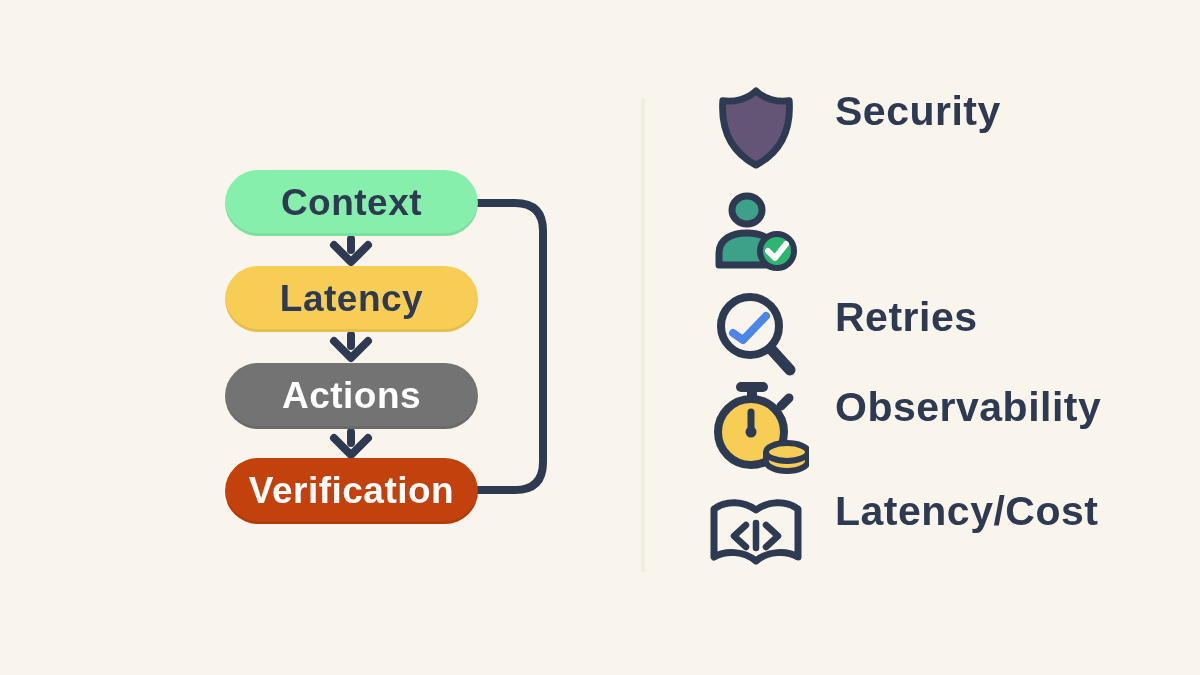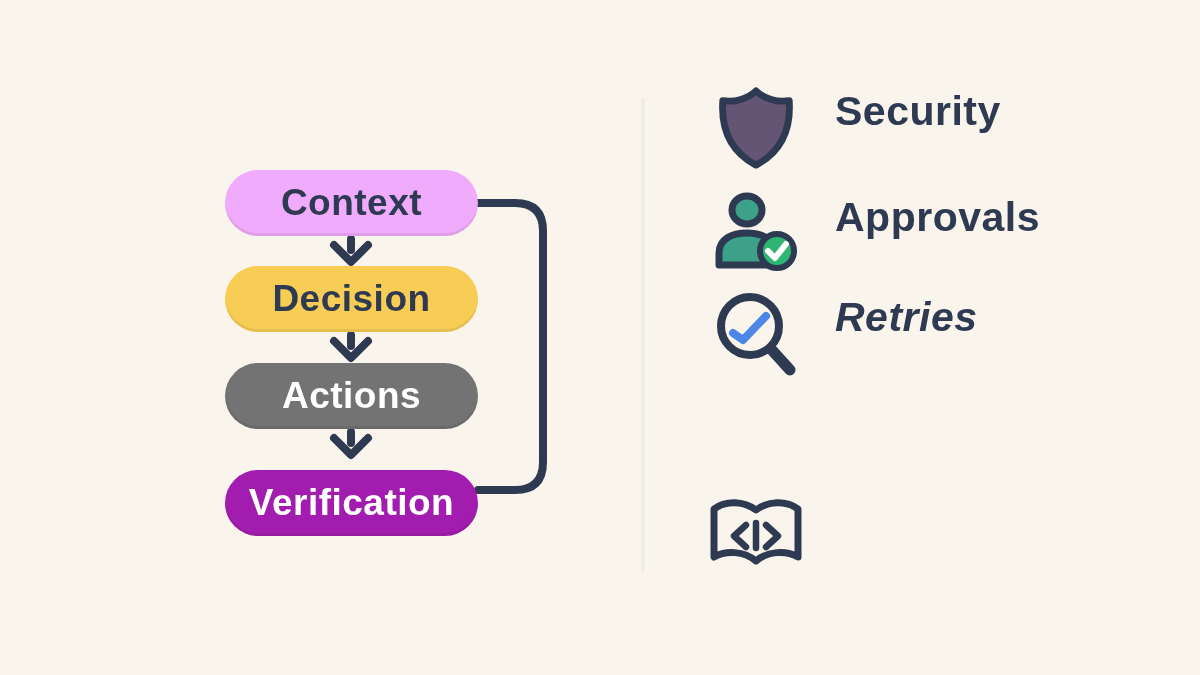--- a/index.html
+++ b/index.html
@@ -29,21 +29,21 @@
   
   .divider{
     position:absolute;left:641px;top:98px;width:4px;height:474px;
     background:var(--divider,#efeee2);border-radius:2px;
   }
 
   
   .legend-row{position:absolute;left:703px;display:flex;}
   .row-0{top:84px;height:88px;}
   .row-1{top:190px;height:84px;}
-  .row-2{top:290px;height:86px;font-style:italic;}
+  .row-2{top:290px;height:86px;}
   .row-3{top:380px;height:94px;}
   .row-4{top:484px;height:112px;}
   .icon-box{width:106px;display:flex;align-items:center;justify-content:center;flex:0 0 106px;}
   .legend-label{
     margin-left:26px;color:var(--ink,#2e3a52);
     font-size:41px;font-weight:bold;letter-spacing:.5px;line-height:1.32;
     white-space:nowrap;
   }
   .icon-magnifier{margin-top:6px;}
   .icon-book{margin-top:-12px;}
@@ -74,30 +74,30 @@
     <g class="s-ink f-none" stroke-width="8" stroke-linecap="round" stroke-linejoin="round">
       <path d="M161 185 V196"></path>
         <path d="M144 191 L161 208 L178 191"></path>
     </g>
     <g class="s-ink f-none" stroke-width="8" stroke-linecap="round" stroke-linejoin="round">
       <path d="M161 282 V293"></path>
         <path d="M144 288 L161 305 L178 288"></path>
     </g>
   </svg>
 
-  <div class="pill pill-0" style="background: #f0abfc; color: rgb(46, 58, 82);">
+  <div class="pill pill-0" style="background: #86efac; color: rgb(46, 58, 82);">
     <span>Context</span>
   </div>
   <div class="pill pill-1" style="background: rgb(248, 205, 85); color: rgb(46, 58, 82);">
-    <span>Decision</span>
+    <span>Latency</span>
   </div>
   <div class="pill pill-2" style="background: #737373; color: rgb(255, 255, 255);">
     <span>Actions</span>
   </div>
-  <div class="pill pill-3" style="background: #a21caf; color: rgb(255, 255, 255); margin-top: 12px;">
+  <div class="pill pill-3" style="background: #c2410c; color: rgb(255, 255, 255);">
     <span>Verification</span>
   </div>
 
   <div class="divider"></div>
 
   <div class="legend-row row-0">
     <div class="icon-box">
       <svg width="88" height="84" viewBox="0 0 88 86">
         <path class="f-shield s-ink" stroke-width="7" stroke-linejoin="round" d="M44 5 C52 13 66 17 78 15 C80 44 70 67 44 81 C18 67 8 44 10 15 C22 17 36 13 44 5 Z"></path>
       </svg>
@@ -107,41 +107,56 @@
 
   <div class="legend-row row-1">
     <div class="icon-box">
       <svg width="98" height="82" viewBox="0 0 98 82">
         <ellipse class="f-person s-ink" stroke-width="7" cx="40" cy="19" rx="15" ry="14"></ellipse>
         <path class="f-person s-ink" stroke-width="7" stroke-linejoin="round" d="M12 74 V62 C12 48 25 42 40 42 C55 42 68 48 68 62 V74 Z"></path>
         <circle class="f-badge s-ink" stroke-width="6" cx="70" cy="60" r="17"></circle>
         <path class="f-none s-check" stroke-width="6" stroke-linecap="round" stroke-linejoin="round" d="M61 60 L68 67 L79 53"></path>
       </svg>
     </div>
-    <div class="legend-label">Approvals</div>
   </div>
 
   <div class="legend-row row-2">
     <div class="icon-box">
       <svg class="icon-magnifier" width="92" height="96" viewBox="0 0 92 96">
         <circle class="f-none s-ink" stroke-width="8" cx="40" cy="38" r="29"></circle>
         <path class="f-none s-ink" stroke-width="11" stroke-linecap="round" d="M61 61 L80 82"></path>
         <path class="f-none s-trend" stroke-width="8" stroke-linecap="round" stroke-linejoin="round" d="M23 45 L33 52 L56 28"></path>
       </svg>
     </div>
     <div class="legend-label">Retries</div>
   </div>
 
+  <div class="legend-row row-3">
+    <div class="icon-box">
+      <svg width="106" height="94" viewBox="0 0 106 94">
+        <path class="f-none s-ink" stroke-width="10" stroke-linecap="round" d="M38 7 H60"></path>
+        <path class="f-none s-ink" stroke-width="10" d="M49 9 V18"></path>
+        <path class="f-none s-ink" stroke-width="9" stroke-linecap="round" d="M78 26 L86 18"></path>
+        <circle class="f-watch s-ink" stroke-width="8" cx="48" cy="52" r="33"></circle>
+        <path class="f-none s-ink" stroke-width="7" stroke-linecap="round" d="M48 52 V32"></path>
+        <circle class="f-ink" cx="48" cy="52" r="5.5"></circle>
+        <path class="f-coin s-ink" stroke-width="6" d="M63 72 V81 C63 86.5 72.4 91 84 91 C95.6 91 105 86.5 105 81 V72"></path>
+        <ellipse class="f-coin s-ink" stroke-width="6" cx="84" cy="72" rx="21" ry="9"></ellipse>
+      </svg>
+    </div>
+    <div class="legend-label">Observability</div>
+  </div>
 
   <div class="legend-row row-4">
     <div class="icon-box">
       <svg class="icon-book" width="96" height="78" viewBox="0 0 96 78">
         <path class="f-none s-ink" stroke-width="7" stroke-linejoin="round" stroke-linecap="round" d="M6 14 C18 5 36 6 48 15 C60 6 78 5 90 14 V62 C78 55 60 56 48 66 C36 56 18 55 6 62 Z"></path>
         <path class="f-none s-ink" stroke-width="6.5" stroke-linecap="round" stroke-linejoin="round" d="M38 30 L26 41 L38 52"></path>
         <path class="f-none s-ink" stroke-width="6.5" stroke-linecap="round" d="M48 28 V53"></path>
         <path class="f-none s-ink" stroke-width="6.5" stroke-linecap="round" stroke-linejoin="round" d="M58 30 L70 41 L58 52"></path>
       </svg>
     </div>
     <div class="legend-label">
+      <div>Latency/Cost</div>
     </div>
   </div>
 
 </div>
 
 </body></html>

